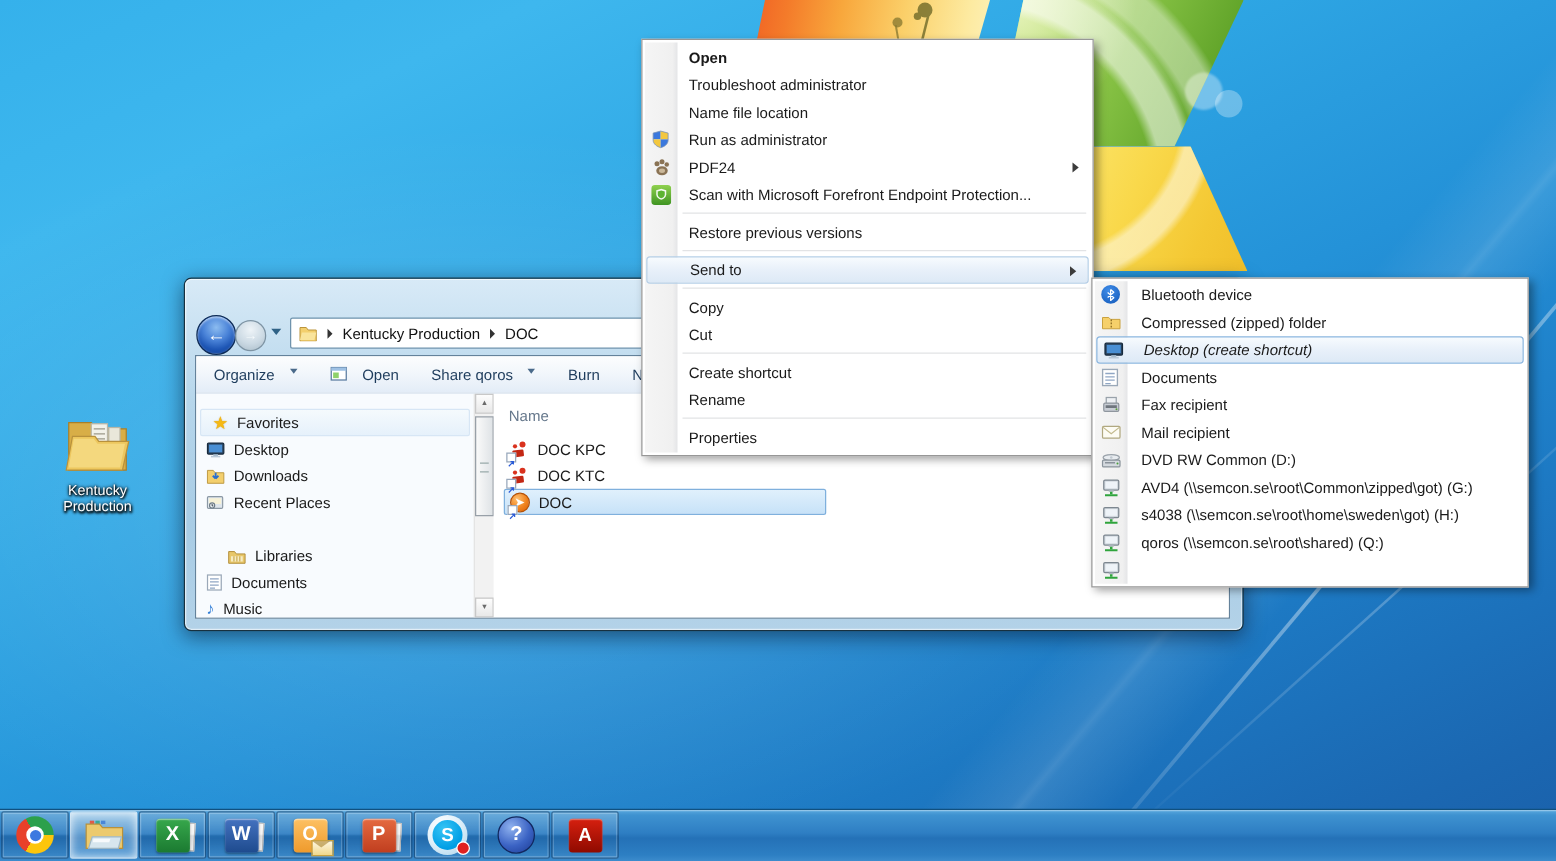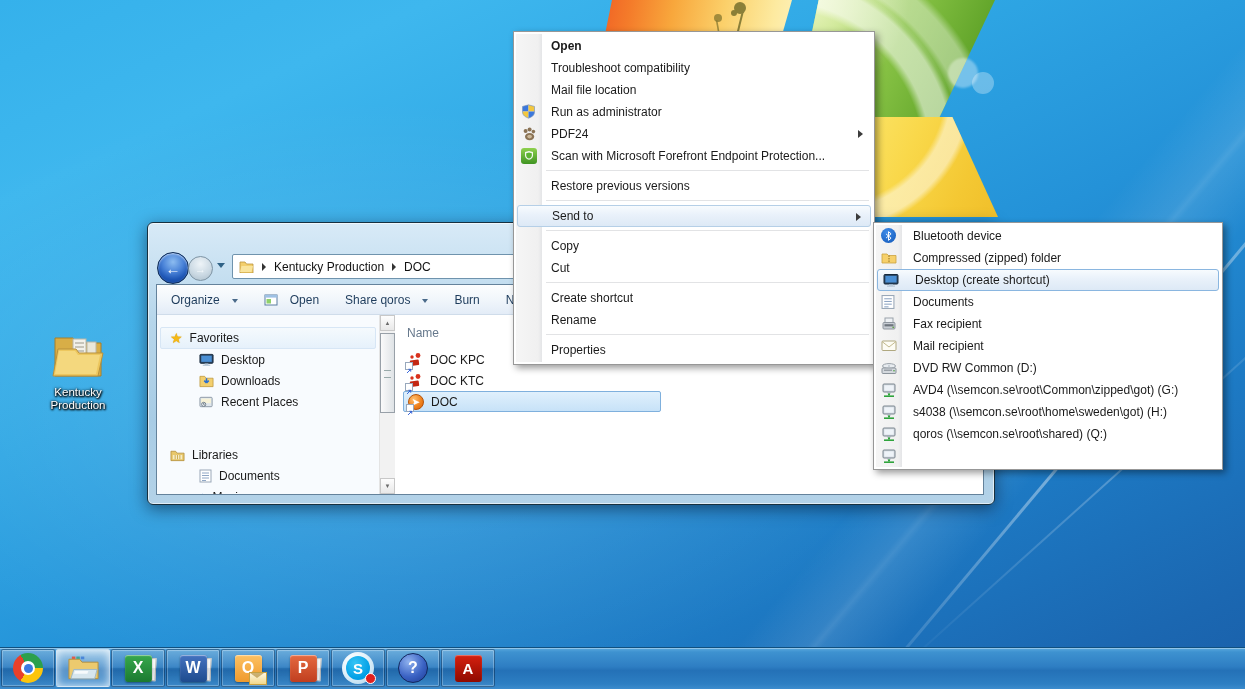--- a/index.html
+++ b/index.html
@@ -63,29 +63,29 @@
   .addr{position:absolute;left:84px;top:31px;width:556px;height:25px;background:#fff;
     border:1px solid #6f93ad;border-radius:2px;display:flex;align-items:center;
     padding:0 6px;font-size:12px;color:#111;box-sizing:border-box;}
   .crumb-sep{width:0;height:0;border-left:4px solid #333;border-top:4px solid transparent;
     border-bottom:4px solid transparent;margin:0 8px;}
   .client{position:absolute;left:8px;top:61px;width:828px;height:211px;background:#fff;
     border:1px solid #64829b;display:flex;flex-direction:column;box-sizing:border-box;overflow:hidden;}
   .toolbar{flex:0 0 29px;display:flex;align-items:center;
     background:linear-gradient(#fcfdfe,#f1f6fb 50%,#e3ecf7);
     border-bottom:1px solid #cfdcea;font-size:12px;color:#1e3c5c;padding-left:14px;}
-  .tb-item{display:flex;align-items:center;gap:12px;margin-right:26px;white-space:nowrap;}
+  .tb-item{display:flex;gap:12px;margin-right:26px;white-space:nowrap;}
   .dd{width:0;height:0;border-left:3.5px solid transparent;border-right:3.5px solid transparent;
     border-top:4px solid #4a6a8a;margin-top:2px;}
   .wbody{flex:1;display:flex;min-height:0;}
   .sidepane{flex:0 0 222px;background:#f8fbfe;padding-top:12px;font-size:12px;color:#1a1a1a;box-sizing:border-box;}
-  .srow{height:21px;display:flex;align-items:center;gap:7px;padding-left:42px;}
+  .srow{height:21px;display:flex;align-items:center;gap:7px;padding-left:8px;}
   .srow.head{padding-left:9px;margin:0 3px;height:22px;
     background:linear-gradient(#f5fafd,#e6f1fb);border:1px solid #d7e6f5;border-radius:2px;box-sizing:border-box;}
-  .srow.head2{padding-left:13px;margin-top:32px;}
+  .srow.head2{padding-left:25px;margin-top:22px;}
   .scrollcol{flex:0 0 15px;background:#f2f2f2;border-left:1px solid #e4e4e4;position:relative;}
   .sc-btn{position:absolute;left:0;width:15px;height:16px;
     background:linear-gradient(#fdfdfd,#e8e8e8);border:1px solid #c8c8c8;box-sizing:border-box;
     color:#6a6a6a;font-size:6px;display:flex;align-items:center;justify-content:center;}
   .sc-up{top:0;} .sc-down{bottom:0;}
   .sc-thumb{position:absolute;left:0;top:18px;width:15px;height:80px;
     background:linear-gradient(90deg,#fafafa,#dfe3e6);border:1px solid #98a0a8;box-sizing:border-box;}
   .sc-grip{position:absolute;left:3px;top:36px;width:7px;height:6px;
     border-top:1px solid #9aa;border-bottom:1px solid #9aa;}
   .filepane{flex:1;background:#fff;padding-top:8px;position:relative;}
@@ -106,21 +106,21 @@
   .menu{position:absolute;background:#fff;border:1px solid #979797;
     box-shadow:3px 3px 7px rgba(0,0,0,.4);padding:3px 2px;box-sizing:border-box;font-size:12px;color:#1a1a1a;}
   .cmenu{left:513px;top:31px;width:362px;z-index:40;}
   .smenu{left:873px;top:222px;width:350px;z-index:50;padding:2px;}
   .gutter{position:absolute;left:2px;top:2px;bottom:2px;width:26px;
     background:linear-gradient(90deg,#f5f5f5,#f0f0f0 85%,#e4e5e7);}
   .m-item{position:relative;height:22px;display:flex;align-items:center;padding-left:35px;box-sizing:border-box;}
   .m-item.hl{background:linear-gradient(#f7fbfe,#e9f1fa 45%,#dde9f6);
     border:1px solid #b5cfe7;border-radius:3px;margin:0 1px;padding-left:34px;}
   .smenu .m-item{padding-left:37px;}
-  .smenu .m-item.hl{border-color:#8ab6e0;}
+  .smenu .m-item.hl{border-color:#8ab6e0;font-style:italic;}
   .m-ic{position:absolute;left:5px;top:3px;width:16px;height:16px;}
   .m-sep{height:1px;background:#e2e3e5;margin:3px 3px 4px 30px;}
   .m-arrow{position:absolute;right:9px;top:7px;width:0;height:0;
     border-left:5px solid #3c3c3c;border-top:4px solid transparent;border-bottom:4px solid transparent;}
   .bold{font-weight:bold;}
 
   
   .star{color:#f5b915;font-size:14px;line-height:14px;text-shadow:0 0 1px #c88a00;}
   .note{color:#2e7cd6;font-size:13px;line-height:13px;font-weight:bold;}
   .bt-circle{width:15px;height:15px;border-radius:50%;background:radial-gradient(circle at 40% 30%,#3f8ce8,#1258b8);
@@ -382,24 +382,24 @@
       </div>
     </div>
   </div>
 
   <div class="menu cmenu">
     <div class="gutter"></div>
     <div class="m-item">
         <span class="bold">Open</span>
       </div>
     <div class="m-item">
-        <span>Troubleshoot compatibility</span>
-      </div>
-    <div class="m-item">
-        <span>Mail file location</span>
+        <span>Troubleshoot administrator</span>
+      </div>
+    <div class="m-item">
+        <span>Name file location</span>
       </div>
     <div class="m-item">
       <span class="m-ic">
         <svg width="15" height="15" viewBox="0 0 14 14">
             <defs>
               <clipPath id="ucp">
                 <path d="M7 .8L12.6 2.3V7.4c0 3.2-2.7 5-5.6 5.8C4.5 12.4 1.4 10.6 1.4 7.4V2.3Z"></path>
               </clipPath>
             </defs>
             <g clip-path="url(#ucp)">

